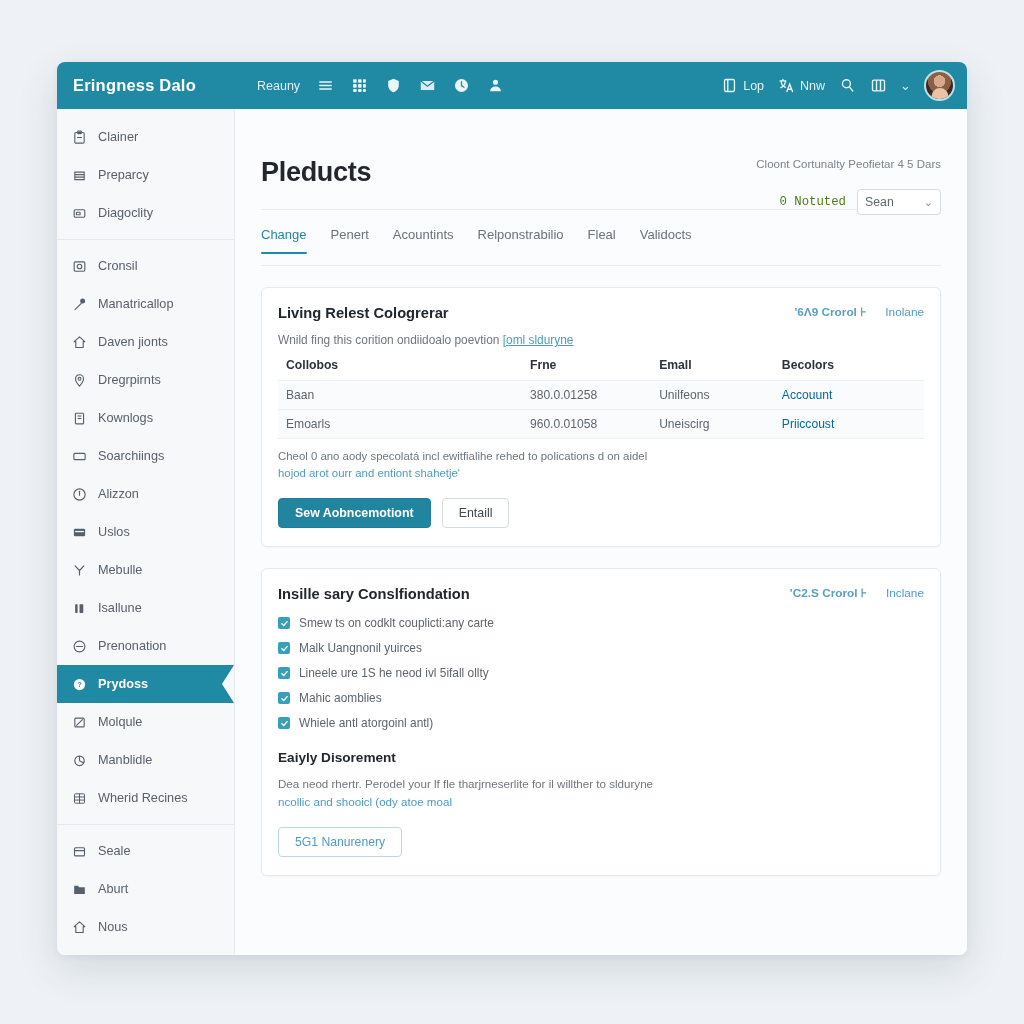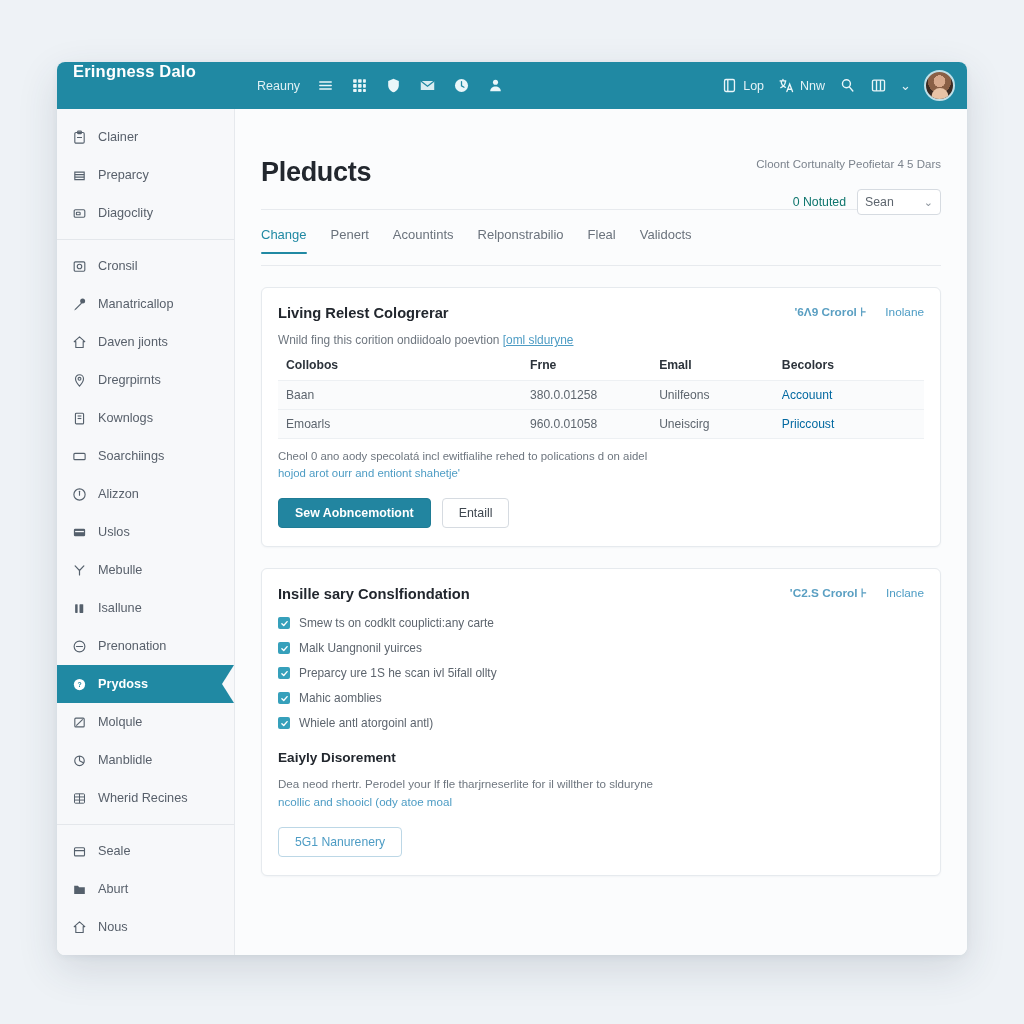--- a/index.html
+++ b/index.html
@@ -24,20 +24,21 @@
     box-shadow: 0 14px 40px rgba(40, 60, 80, 0.14), 0 2px 6px rgba(40,60,80,0.06);
     display: flex;
     flex-direction: column;
   }
 
   
   #topbar {
     height: 47px;
     background: #2089a3;
     display: flex;
+    align-items: center;
     flex: 0 0 auto;
     position: relative;
     color: #ffffff;
   }
   #brand {
     width: 178px;
     padding-left: 16px;
     font-size: 16.5px;
     font-weight: bold;
     letter-spacing: .2px;
@@ -171,21 +172,21 @@
     color: #22272e;
     letter-spacing: -.3px;
   }
   #head-controls {
     position: absolute;
     right: 0; top: 80px;
     display: flex;
     align-items: center;
     gap: 11px;
   }
-  #notified-label { font-size: 12.3px; color: #0f766e; white-space: nowrap; }
+  #notified-label { font-size: 12.3px; color: #4d7c0f; white-space: nowrap; font-family: Liberation Mono, monospace; }
   #select-box {
     width: 84px; height: 26px;
     border: 1px solid #d6dbe1;
     border-radius: 4px;
     background: #ffffff;
     display: flex;
     align-items: center;
     justify-content: space-between;
     padding: 0 7px;
     font-size: 12.3px;
@@ -754,21 +755,21 @@
                 </svg>
             </span>
             <span class="check-label">Malk Uangnonil yuirces</span>
           </div>
           <div class="check-row">
             <span class="checkbox">
               <svg viewBox="0 0 24 24" fill="none" stroke="currentColor" stroke-width="3.6" stroke-linecap="round" stroke-linejoin="round">
                   <path d="M5 12.5 10 17.5 19 7"></path>
                 </svg>
             </span>
-            <span class="check-label">Preparcy ure 1S he scan ivl 5ifall ollty</span>
+            <span class="check-label">Lineele ure 1S he neod ivl 5ifall ollty</span>
           </div>
           <div class="check-row">
             <span class="checkbox">
               <svg viewBox="0 0 24 24" fill="none" stroke="currentColor" stroke-width="3.6" stroke-linecap="round" stroke-linejoin="round">
                   <path d="M5 12.5 10 17.5 19 7"></path>
                 </svg>
             </span>
             <span class="check-label">Mahic aomblies</span>
           </div>
           <div class="check-row">

